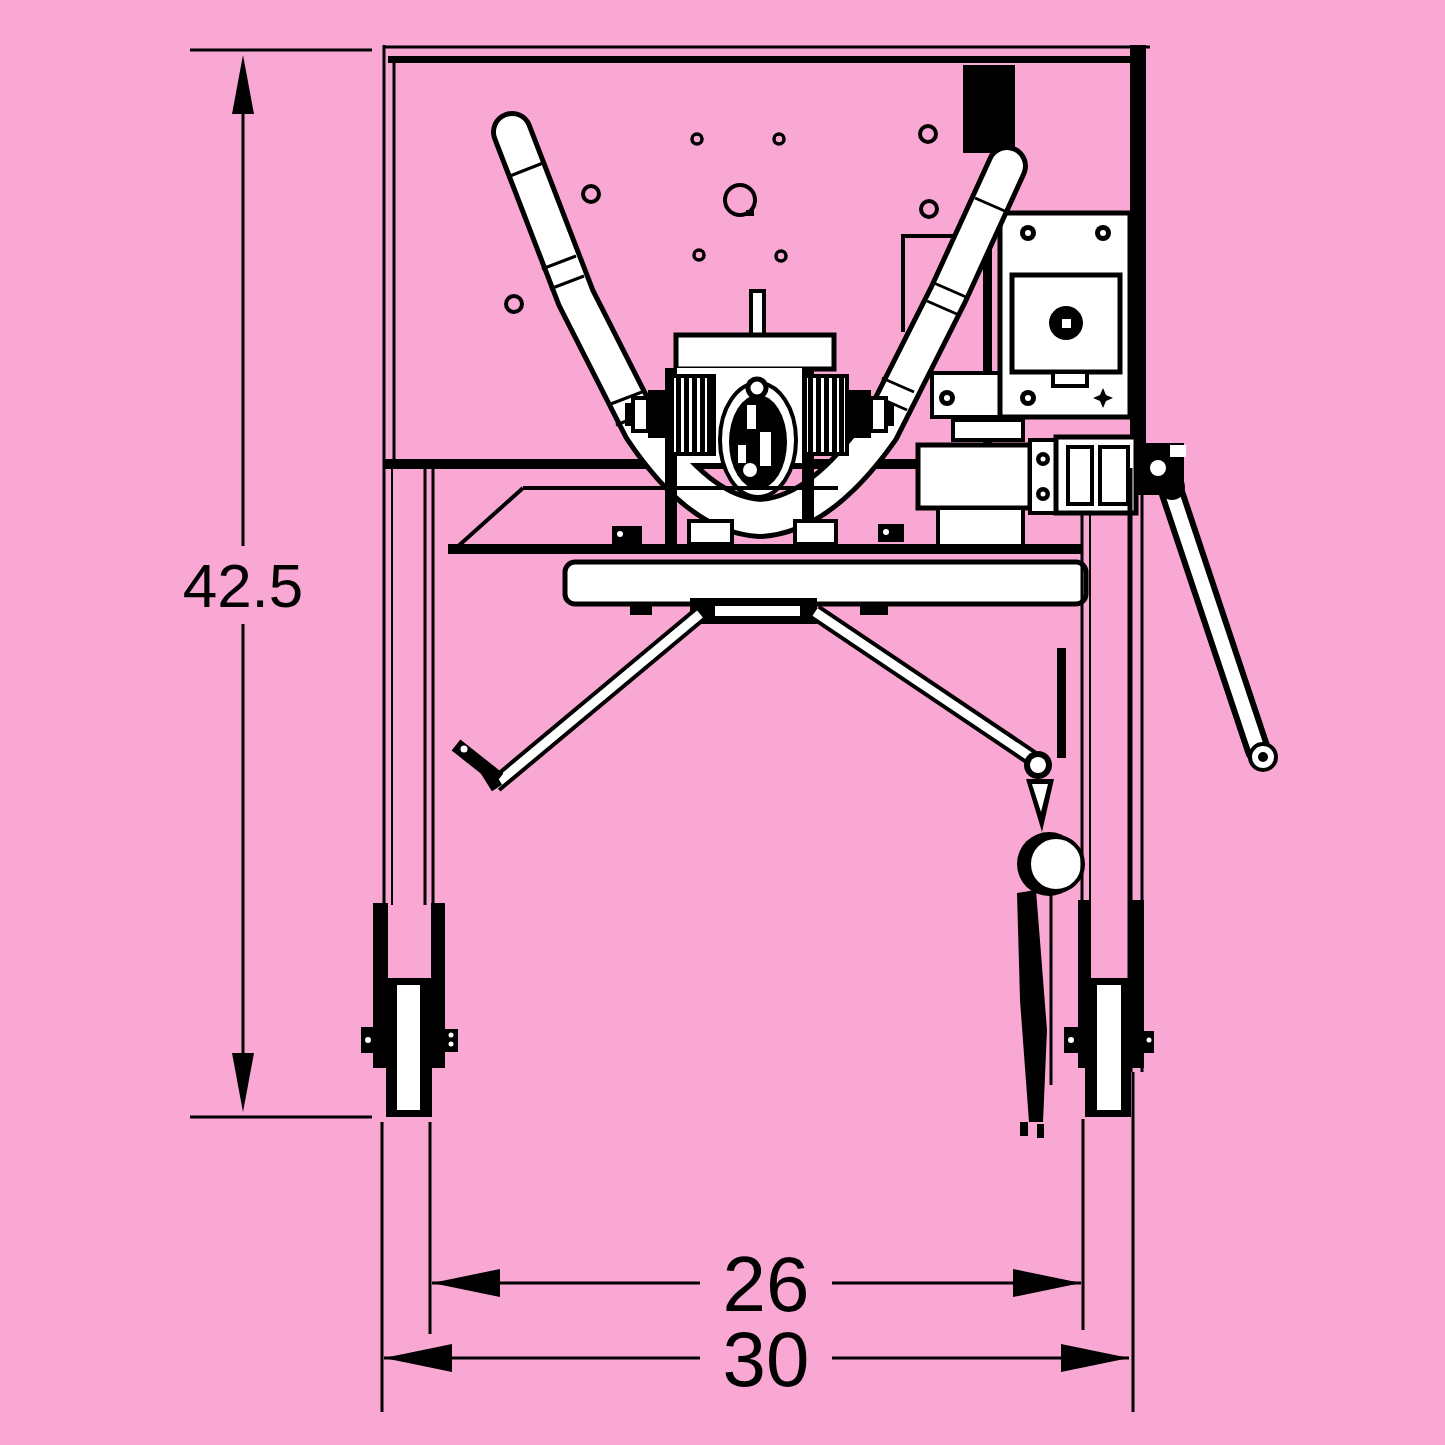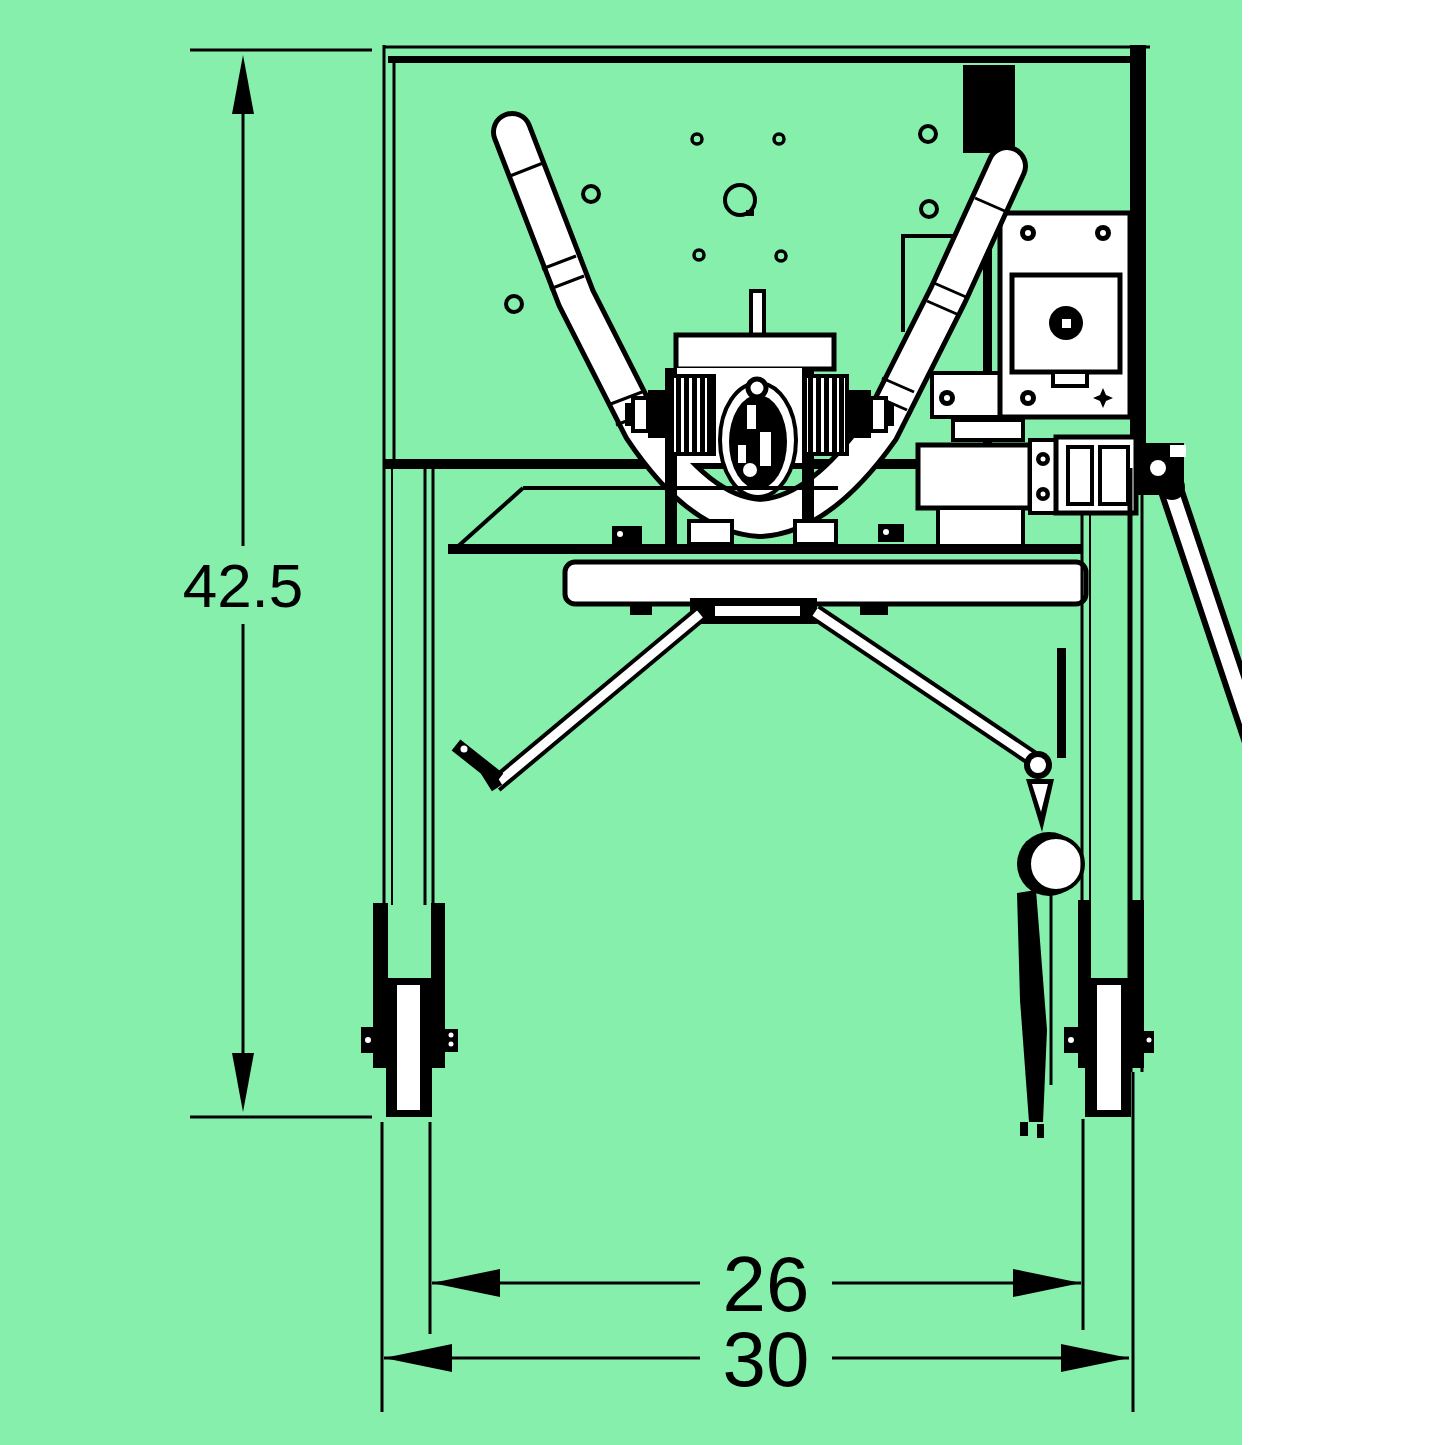--- a/index.html
+++ b/index.html
@@ -1,16 +1,16 @@
 <!DOCTYPE html>
 <html><head>
 <meta charset="utf-8">
 <style>
   html,body{margin:0;padding:0;background:#ffffff;}
-  .stage{position:relative;width:1242px;height:1445px;background:#86efac;overflow:hidden;
+  .stage{position:relative;width:1445px;height:1445px;background:#f9a8d4;overflow:hidden;
          font-family:"Liberation Sans", sans-serif;}
   svg{position:absolute;left:0;top:0;}
   .dim-text{font-family:"Liberation Sans", sans-serif;fill:#000;}
   .ln{stroke:#000;fill:none;}
 </style>
 </head>
 <body>
 
 <div class="stage">
 <svg width="1445" height="1445" viewBox="0 0 1445 1445">

